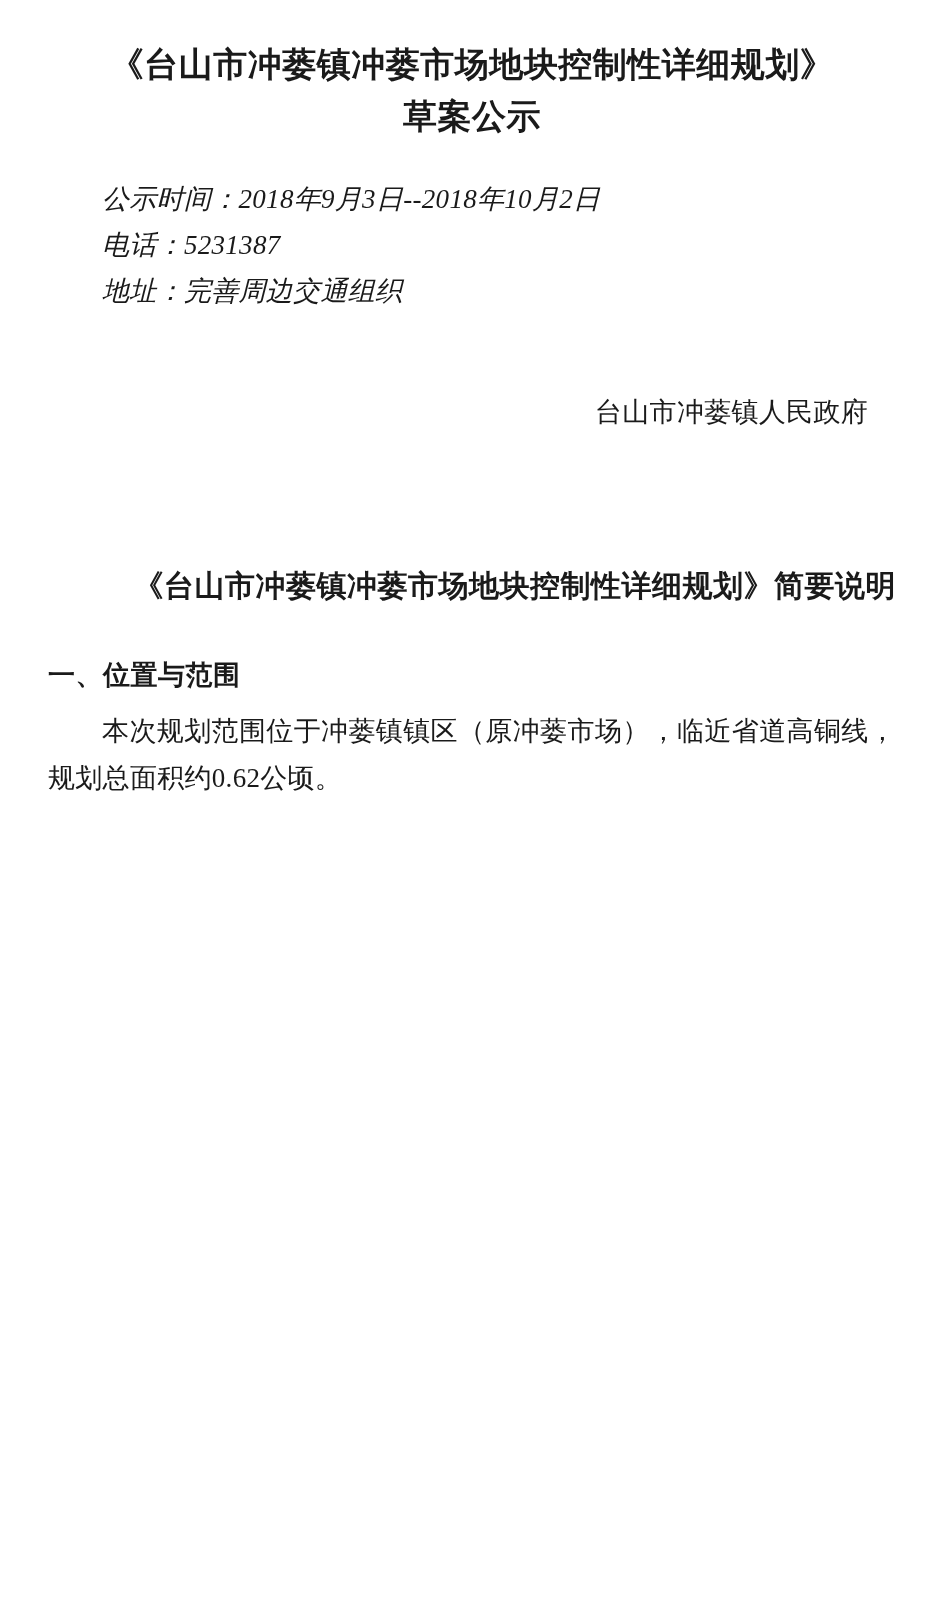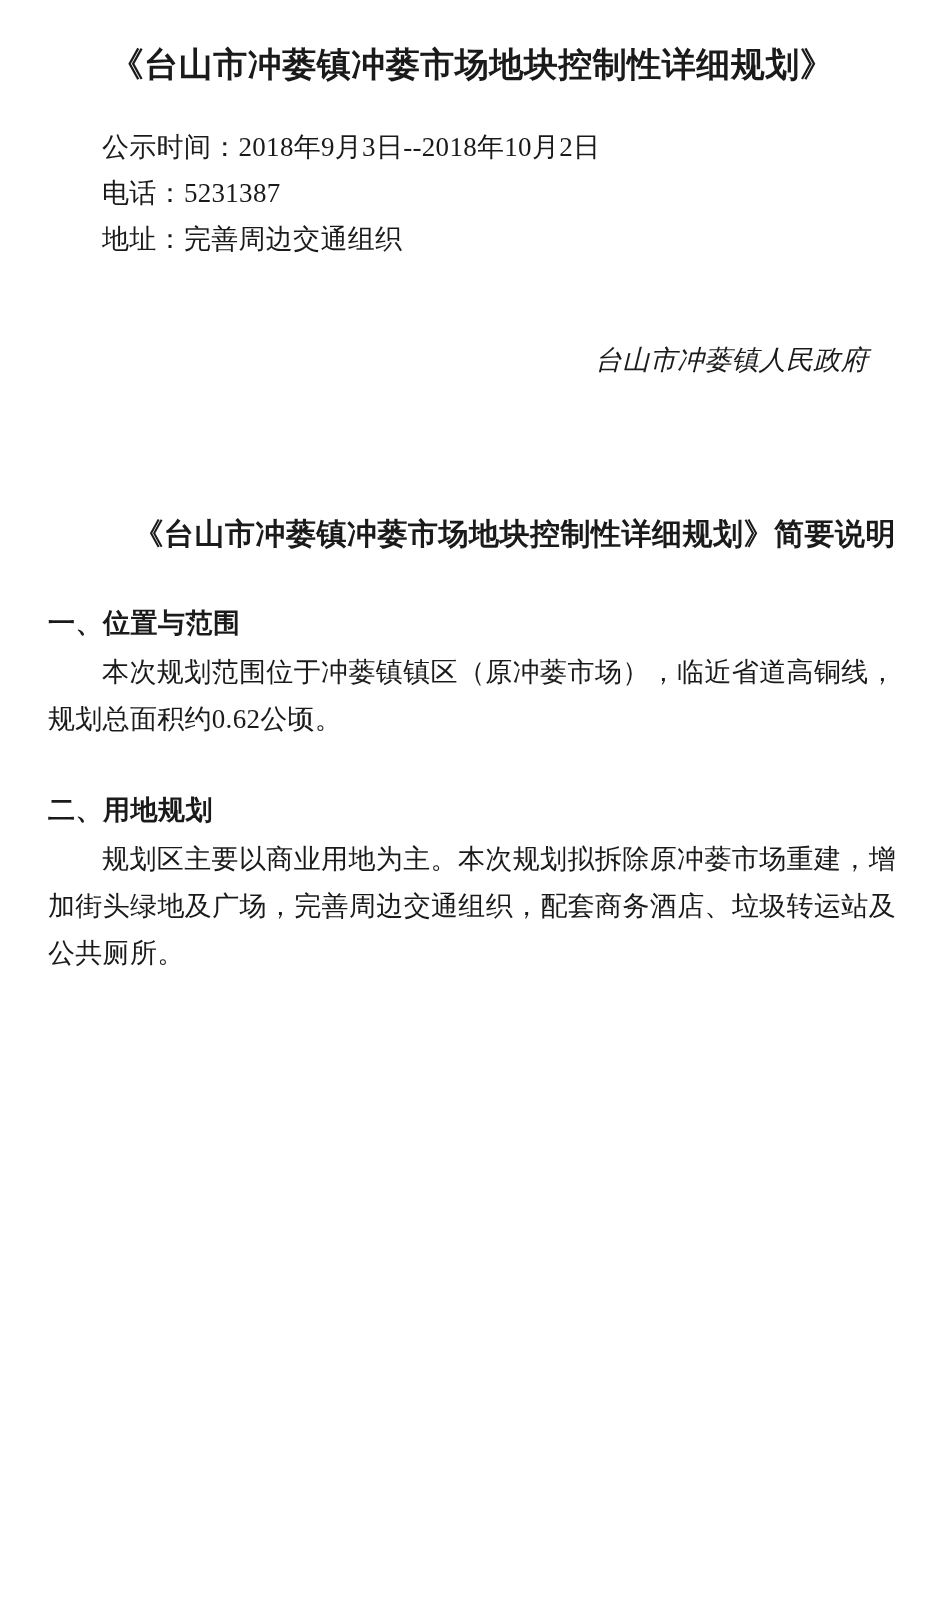--- a/index.html
+++ b/index.html
@@ -45,37 +45,37 @@
     text-indent: 2em;
     letter-spacing: 0.3px;
   }
   .mono-url {
     font-family: "DejaVu Sans Mono", "Liberation Mono", monospace;
     font-size: 24px;
     letter-spacing: -0.3px;
   }
   .info-list {
     margin-top: 6px;
+    font-style: italic;
   }
   .info-line {
     font-size: 27px;
     line-height: 46px;
     text-indent: 2em;
     letter-spacing: 0.3px;
   }
   .signature {
     margin-top: 76px;
     text-align: right;
     padding-right: 28px;
   }
   .signature .sig-line {
     font-size: 27px;
     line-height: 44px;
     letter-spacing: 0.3px;
-    font-style: italic;
   }
   .signature .sig-date {
     font-family: "DejaVu Sans", "Liberation Sans", sans-serif;
     font-size: 25px;
     padding-right: 46px;
   }
   .section-title {
     margin-top: 130px;
     text-align: right;
     font-family: "DejaVu Sans", "Liberation Sans", sans-serif;
@@ -86,36 +86,37 @@
   }
   .sub-head {
     margin-top: 46px;
     font-family: Liberation Serif, serif;
     font-weight: bold;
     font-size: 27px;
     line-height: 42px;
     letter-spacing: 0.5px;
   }
   .sub-body {
-    margin-top: 5px;
+    margin-top: 12px;
     font-size: 27px;
     line-height: 47px;
     text-align: justify;
     text-justify: inter-ideograph;
     text-indent: 2em;
     letter-spacing: 0.3px;
   }
 </style>
 </head>
 <body>
 
 <div class="page">
 
   <h1 class="doc-title">
     <span class="line1">《台山市冲蒌镇冲蒌市场地块控制性详细规划》</span>
+    <span class="line2">草案公示</span>
   </h1>
 
   <div class="body-block">
 
     <div class="info-list">
       <div class="info-line">公示时间：2018年9月3日--2018年10月2日</div>
       <div class="info-line">电话：5231387</div>
       <div class="info-line">地址：完善周边交通组织</div>
     </div>
   </div>
@@ -124,18 +125,14 @@
     <div class="sig-line">台山市冲蒌镇人民政府</div>
   </div>
 
   <div class="section-title">《台山市冲蒌镇冲蒌市场地块控制性详细规划》简要说明</div>
 
   <div>
     <div class="sub-head">一、位置与范围</div>
     <div class="sub-body">本次规划范围位于冲蒌镇镇区（原冲蒌市场），临近省道高铜线，规划总面积约0.62公顷。</div>
   </div>
 
-  <div>
-    <div class="sub-head">二、用地规划</div>
-    <div class="sub-body">规划区主要以商业用地为主。本次规划拟拆除原冲蒌市场重建，增加街头绿地及广场，完善周边交通组织，配套商务酒店、垃圾转运站及公共厕所。</div>
-  </div>
 
 </div>
 
 </body></html>

